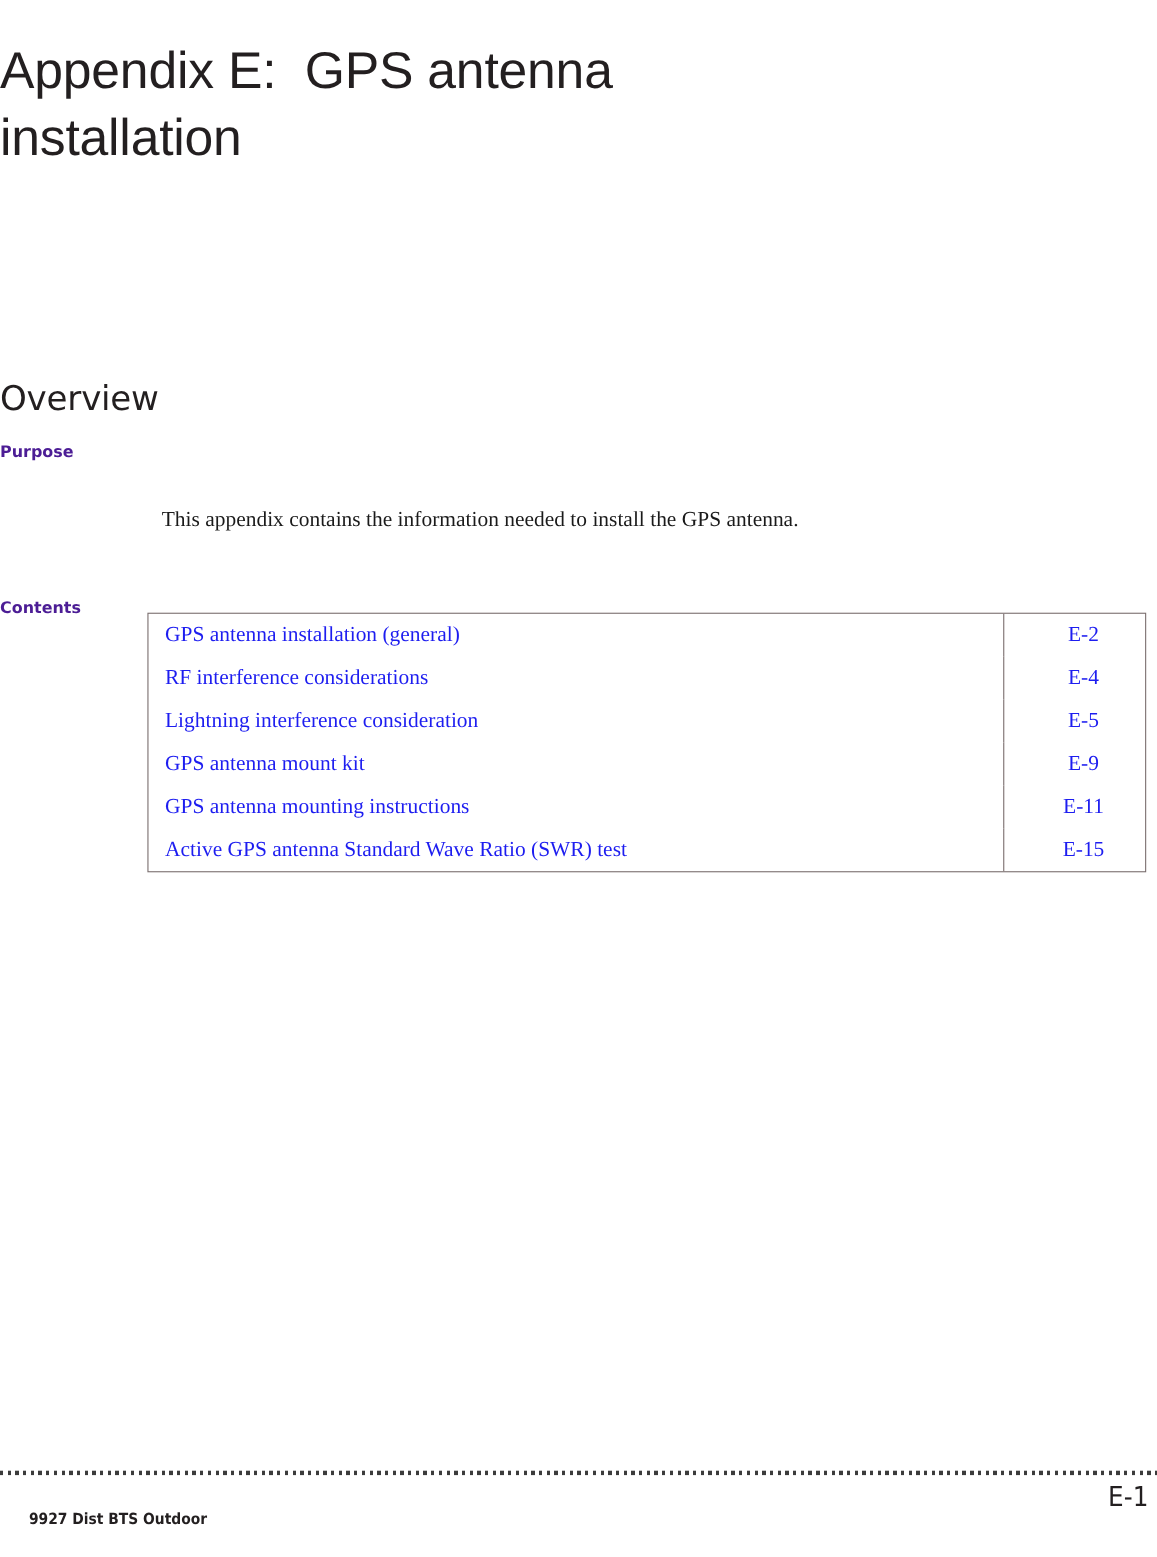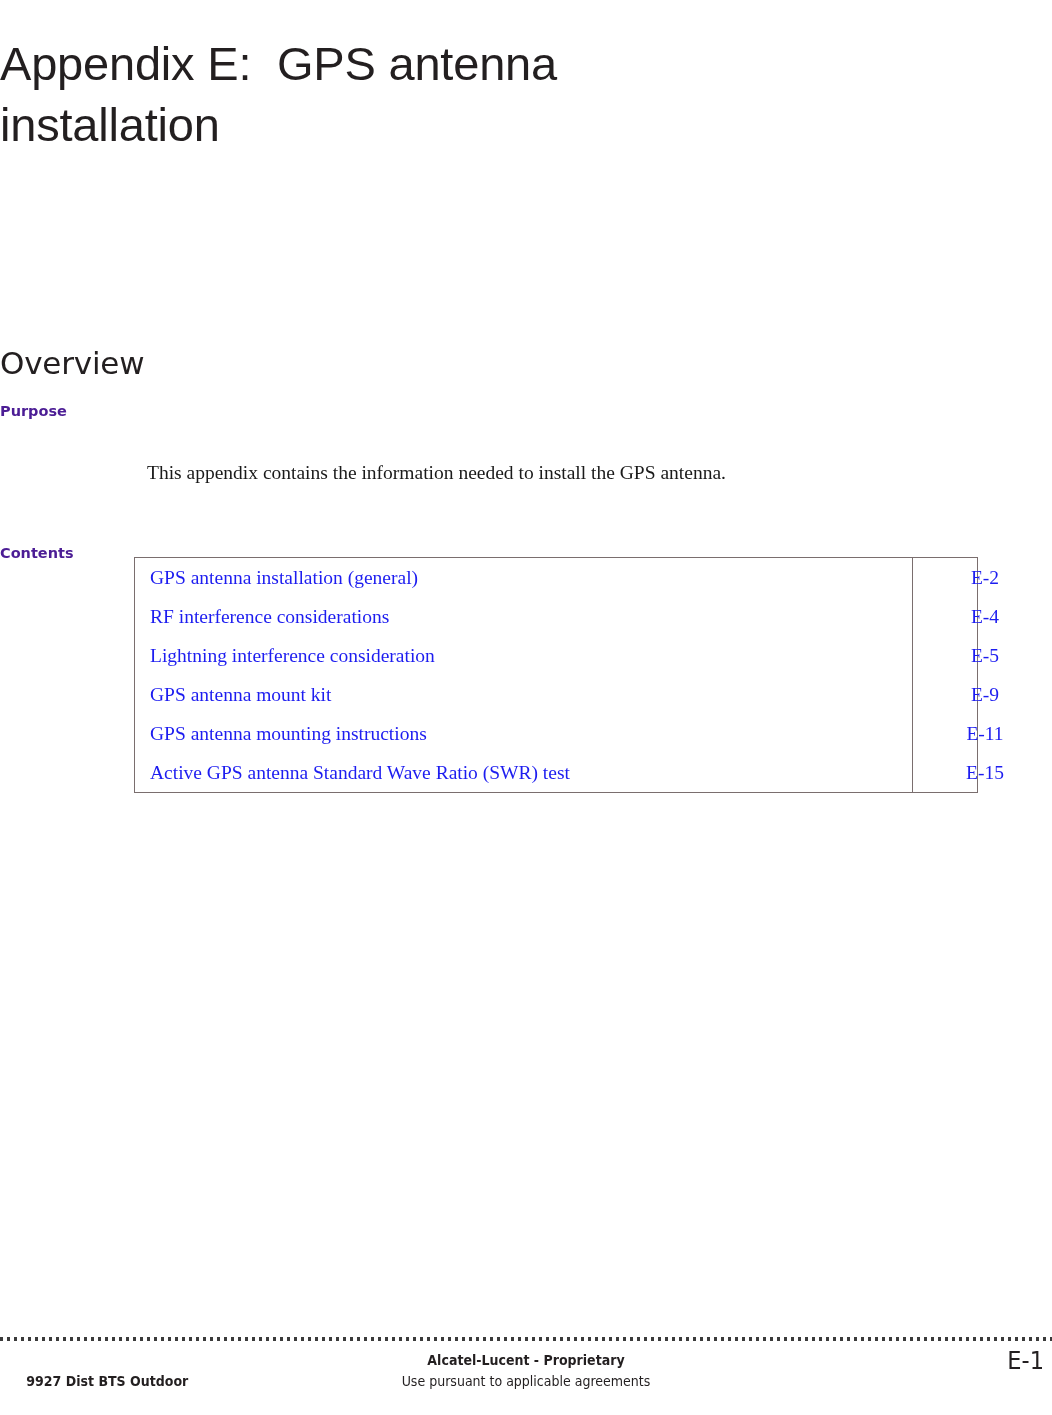--- a/index.html
+++ b/index.html
@@ -76,21 +76,21 @@
     font-size: 19.5px;
     line-height: 26px;
     color: #1a1a1a;
   }
 
   
   .contents-table {
     position: absolute;
     left: 134px;
     top: 557px;
-    width: 844px;
+    width: 908px;
     border: 1px solid #7a6e6e;
     border-collapse: collapse;
     box-sizing: border-box;
   }
   .contents-table table {
     width: 100%;
     border-collapse: collapse;
     table-layout: fixed;
   }
   .contents-table td {
@@ -226,21 +226,17 @@
 
   <div class="footer-rule"></div>
 
   <div class="footer">
     <div class="footer-left">
       <span>9927 Dist BTS Outdoor</span><br>
       <br>
       
     </div>
 
-    <div class="footer-center">
-      <span class="prop">Alcatel-Lucent - Proprietary</span>
-      <span class="use">Use pursuant to applicable agreements</span>
-    </div>
 
     <div class="footer-page">E-1</div>
   </div>
 
 </div>
 
 </body></html>

